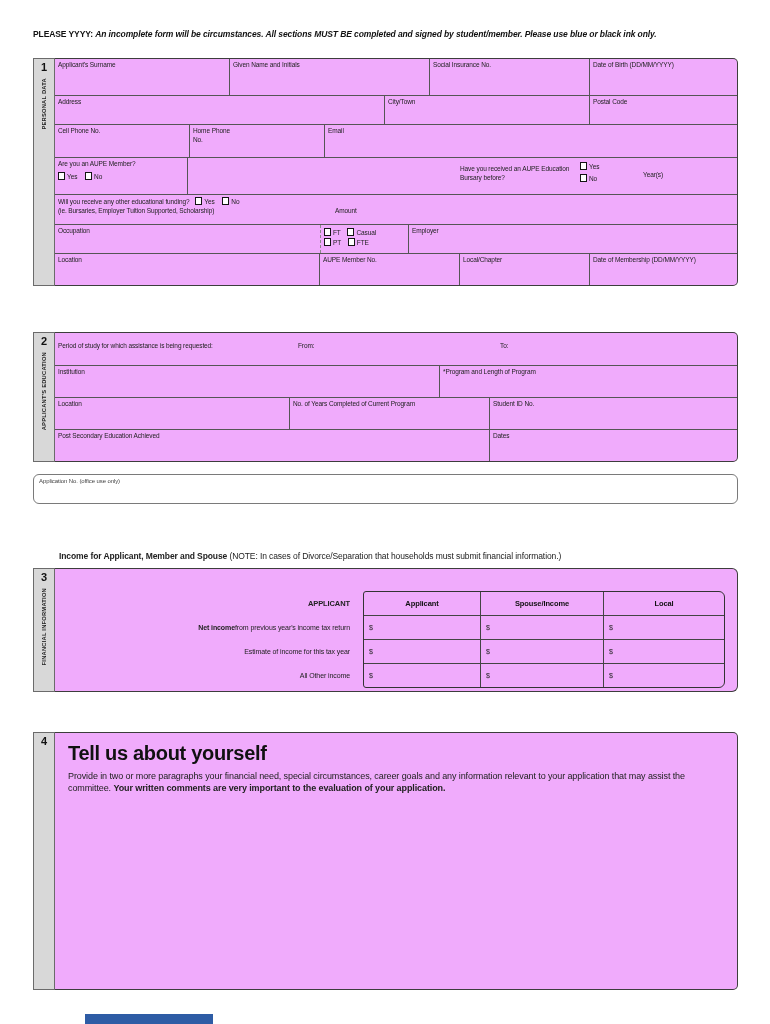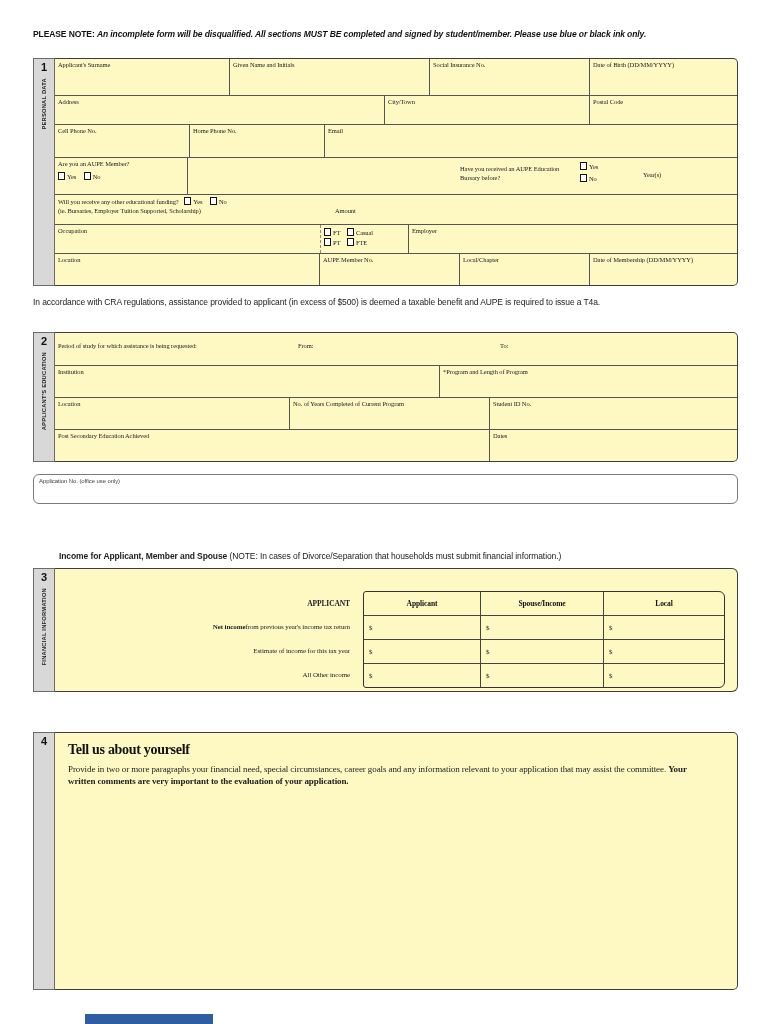--- a/index.html
+++ b/index.html
@@ -9,21 +9,21 @@
   .topnote{left:33px;top:29px;width:710px;font-size:8.5px;font-weight:bold;color:#111;}
   .topnote .it{font-style:italic;}
   .note{left:33px;top:297px;width:710px;font-size:8.5px;color:#222;}
   .inc-head{left:33px;top:551px;width:710px;font-size:8.5px;color:#222;}
   .inc-head b{font-weight:bold;padding-left:26px;}
 
   .section{position:absolute;}
   .numcol{position:absolute;left:0;top:0;bottom:0;width:22px;background:#d8d8d8;border:1px solid #6b6b6b;box-sizing:border-box;display:flex;flex-direction:column;align-items:center;}
   .numcol .num{font-size:11px;font-weight:bold;color:#111;padding-top:3px;line-height:1;}
   .numcol .vlabel{writing-mode:vertical-rl;transform:rotate(180deg);font-size:5.8px;font-weight:bold;color:#222;margin-top:5px;letter-spacing:0.2px;white-space:nowrap;}
-  .box{position:absolute;left:22px;right:0;top:0;bottom:0;border:1.4px solid #3d3d3d;border-left:none;border-radius:0 5px 5px 0;box-sizing:border-box;background:#fef9c3;display:flex;flex-direction:column;font-family:Liberation Serif, serif;}
+  .box{position:absolute;left:22px;right:0;top:0;bottom:0;border:1.4px solid #3d3d3d;border-left:none;border-radius:0 5px 5px 0;box-sizing:border-box;background:#f0abfc;display:flex;flex-direction:column;}
   .row{display:flex;box-sizing:border-box;border-bottom:1px solid #555;}
   .row:last-child{border-bottom:none;}
   .cell{box-sizing:border-box;border-right:1px solid #555;padding:2px 3px;font-size:6.5px;color:#222;line-height:1.35;position:relative;}
   .cell:last-child{border-right:none;}
   .flex1{flex:1;}
   .cb{display:inline-block;width:7px;height:8px;border:1.6px solid #141414;box-sizing:border-box;vertical-align:-1px;margin-right:2px;background:#fff;}
   .cbl{font-size:6.5px;color:#222;margin-right:6px;}
   .wrapnarrow{display:inline-block;width:48px;}
 
   .officebox{left:33px;top:474px;width:705px;height:30px;border:1px solid #7a7a7a;border-radius:6px;box-sizing:border-box;padding:3px 5px;font-size:6px;color:#444;}
@@ -33,32 +33,32 @@
   .fin-labels .lrow{height:24px;display:flex;align-items:center;justify-content:flex-end;font-size:7px;color:#222;padding-right:7px;}
   .fin-labels .lrow.hdr{font-weight:bold;font-size:7.5px;}
   .fin-table{position:absolute;left:308px;top:22px;width:362px;border:1.5px solid #333;border-radius:3px 6px 6px 3px;box-sizing:border-box;}
   .fin-table .frow{display:flex;border-bottom:1px solid #444;}
   .fin-table .frow:last-child{border-bottom:none;}
   .fin-table .fcell{box-sizing:border-box;border-right:1px solid #444;height:23px;display:flex;align-items:center;}
   .fin-table .fcell:last-child{border-right:none;}
   .fin-table .hcell{justify-content:center;font-weight:bold;font-size:7.5px;color:#111;}
   .fin-table .dcell{padding-left:5px;font-size:7px;color:#222;}
 
-  .s4-title{font-size:14px;font-weight:bold;color:#111;letter-spacing:-0.3px;padding:9px 0 0 13px;}
+  .s4-title{font-size:20px;font-weight:bold;color:#111;letter-spacing:-0.3px;padding:9px 0 0 13px;}
   .s4-body{font-size:9px;color:#222;width:648px;padding:5px 0 0 13px;line-height:1.35;}
   .footer-bar{left:85px;top:1014px;width:128px;height:10px;}
 </style>
 </head>
 <body>
 
 <div class="page">
 
   <div class="abs topnote">
-    <span>PLEASE NOTE:</span>
-    <span class="it">An incomplete form will be disqualified. All sections MUST BE completed and signed by student/member. Please use blue or black ink only.</span>
+    <span>PLEASE YYYY:</span>
+    <span class="it">An incomplete form will be circumstances. All sections MUST BE completed and signed by student/member. Please use blue or black ink only.</span>
   </div>
 
   <div class="section" style="left:33px;top:58px;width:705px;height:228px;">
     <div class="numcol">
       <div class="num">1</div>
       <div class="vlabel">PERSONAL DATA</div>
     </div>
     <div class="box">
       <div class="row" style="height:37px;">
         <div class="cell" style="width:175px;"><span>Applicant's Surname</span></div>
@@ -120,21 +120,20 @@
       </div>
       <div class="row" style="height:31px;">
         <div class="cell" style="width:265px;"><span>Location</span></div>
         <div class="cell" style="width:140px;"><span style="display:inline-block;width:60px;">AUPE Member No.</span></div>
         <div class="cell" style="width:130px;"><span>Local/Chapter</span></div>
         <div class="cell flex1"><span>Date of Membership (DD/MM/YYYY)</span></div>
       </div>
     </div>
   </div>
 
-  <div class="abs note">In accordance with CRA regulations, assistance provided to applicant (in excess of $500) is deemed a taxable benefit and AUPE is required to issue a T4a.</div>
 
   <div class="section" style="left:33px;top:332px;width:705px;height:130px;">
     <div class="numcol">
       <div class="num">2</div>
       <div class="vlabel">APPLICANT'S EDUCATION</div>
     </div>
     <div class="box">
       <div class="row" style="height:33px;">
         <div class="cell flex1" style="padding-top:9px;">
           <span>Period of study for which assistance is being requested:</span>

